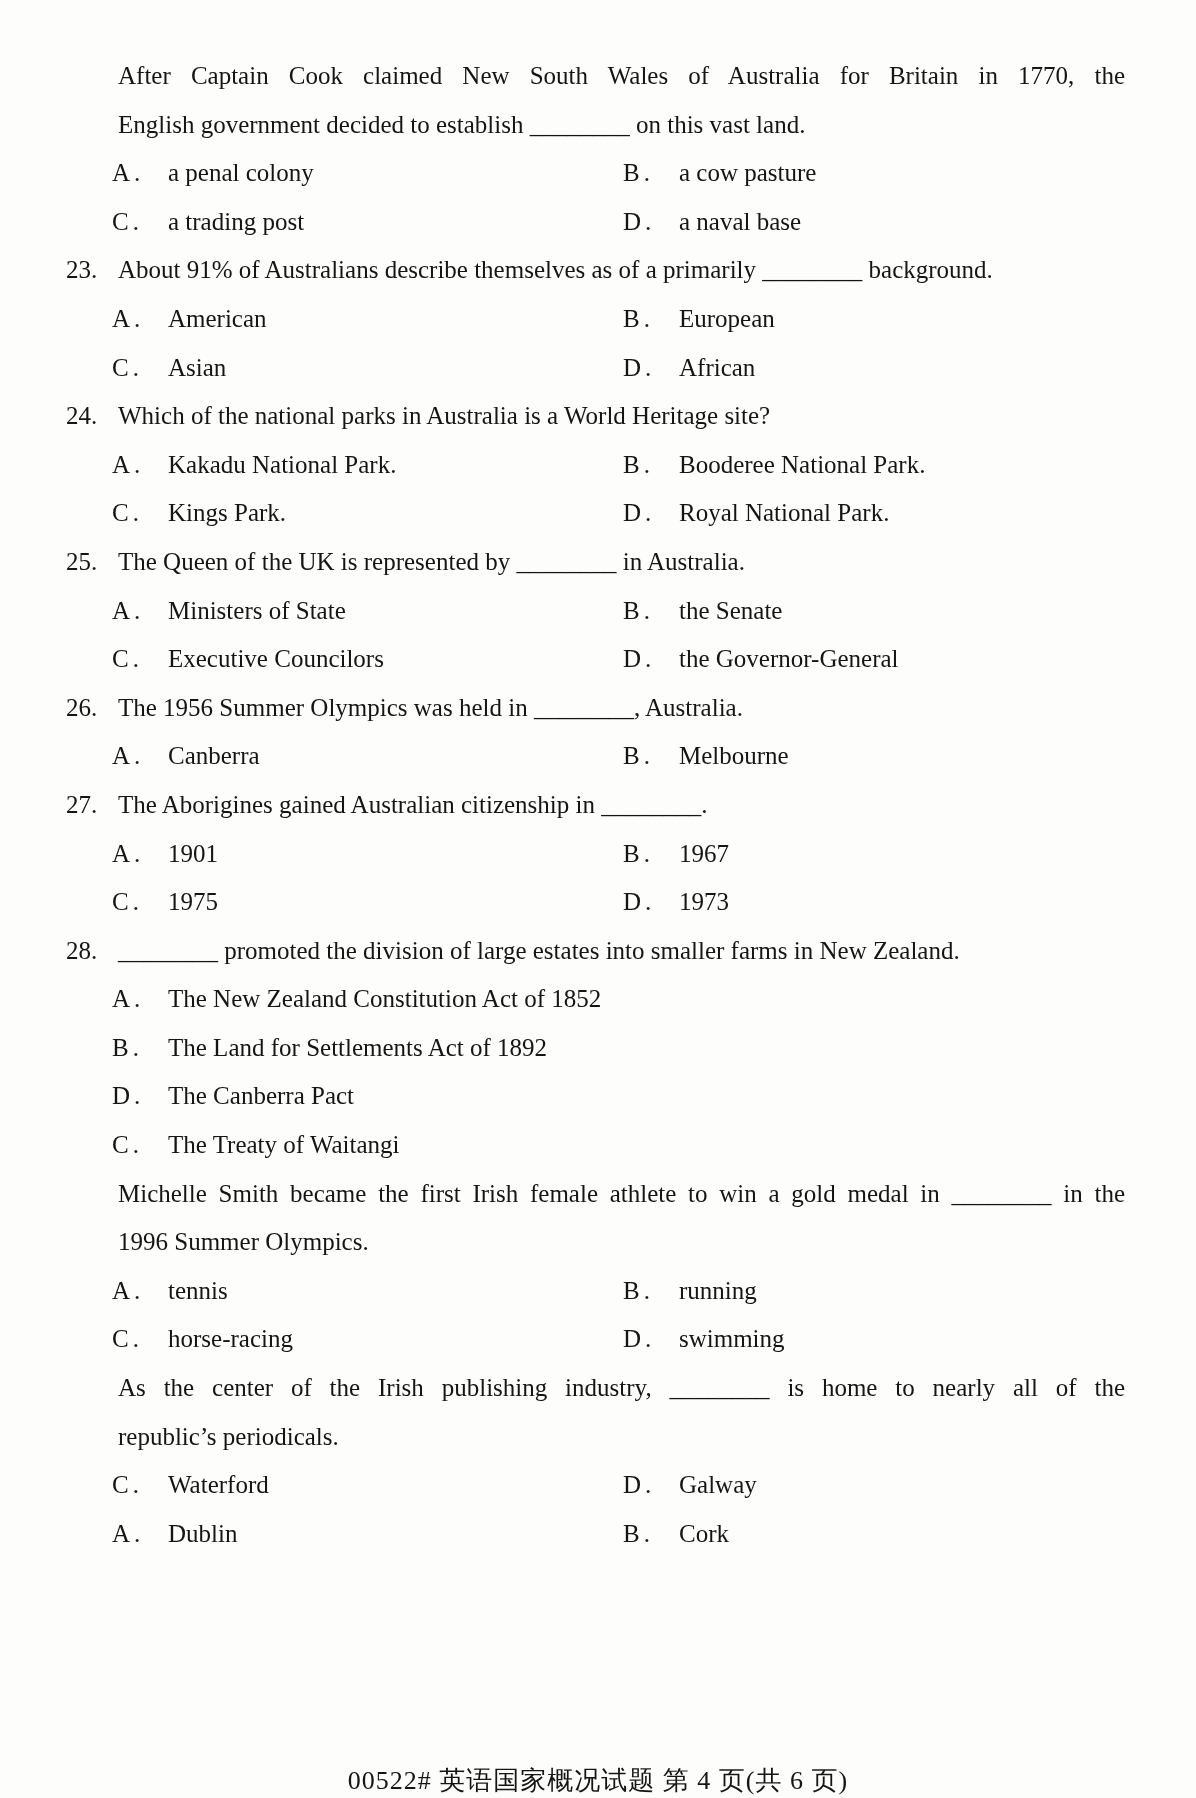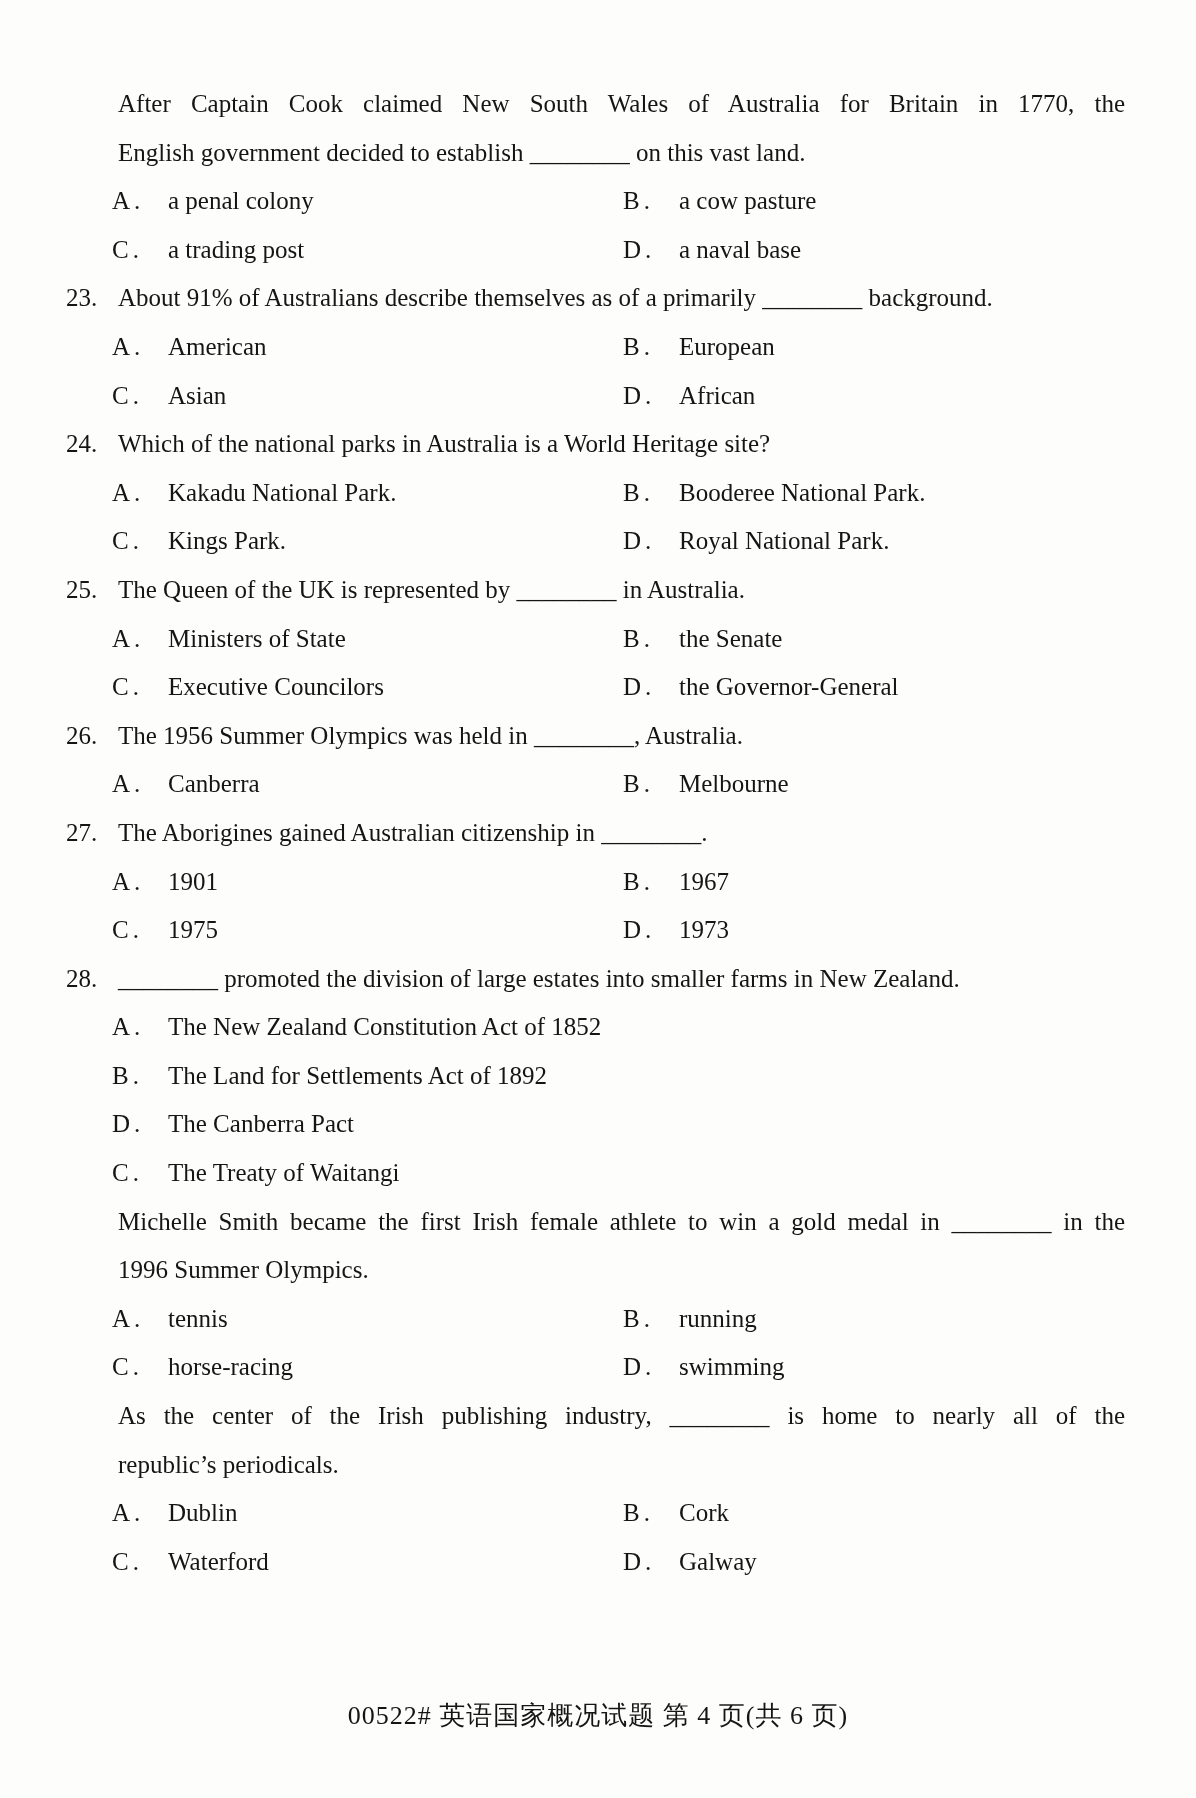--- a/index.html
+++ b/index.html
@@ -5,31 +5,31 @@
   html,body{margin:0;padding:0;background:#ffffff;}
   .page{
     position:relative;
     width:1196px;height:1798px;
     background:#fdfdfc;
     color:#151515;
     font-family:"Liberation Serif","DejaVu Serif",serif;
     font-size:25px;
     overflow:hidden;
   }
-  .content{padding-top:80px;}
+  .content{padding-top:52px;}
   .line{height:48.6px;line-height:48.6px;white-space:nowrap;}
   .qline{margin-left:118px;width:1007px;position:relative;}
   .qline .qnum{position:absolute;left:-52px;top:0;}
   .just{text-align:justify;text-align-last:justify;white-space:normal;overflow:hidden;}
   .optrow{margin-left:112px;}
   .optcell{display:inline-block;vertical-align:top;}
   .colA{width:511px;}
   .optlabel{display:inline-block;width:56px;letter-spacing:4px;}
   .footer{
-    position:absolute;top:1699px;left:0;width:100%;
+    position:absolute;top:1764px;left:0;width:100%;
     text-align:center;font-size:26px;line-height:34px;letter-spacing:1px;
   }
 </style>
 </head>
 <body>
 
 <div class="page">
   <div class="content">
 
     <section>
@@ -79,20 +79,20 @@
     <section>
       <div class="line qline just"><span class="qtext">Michelle Smith became the first Irish female athlete to win a gold medal in ________ in the</span></div>
       <div class="line qline"><span class="qtext">1996 Summer Olympics.</span></div>
       <div class="line optrow"><span class="optcell colA"><span class="optlabel">A.</span><span class="opttext">tennis</span></span><span class="optcell"><span class="optlabel">B.</span><span class="opttext">running</span></span></div>
       <div class="line optrow"><span class="optcell colA"><span class="optlabel">C.</span><span class="opttext">horse-racing</span></span><span class="optcell"><span class="optlabel">D.</span><span class="opttext">swimming</span></span></div>
     </section>
 
     <section>
       <div class="line qline just"><span class="qtext">As the center of the Irish publishing industry, ________ is home to nearly all of the</span></div>
       <div class="line qline"><span class="qtext">republic’s periodicals.</span></div>
+      <div class="line optrow"><span class="optcell colA"><span class="optlabel">C.</span><span class="opttext">Waterford</span></span><span class="optcell"><span class="optlabel">D.</span><span class="opttext">Galway</span></span></div>
       <div class="line optrow"><span class="optcell colA"><span class="optlabel">A.</span><span class="opttext">Dublin</span></span><span class="optcell"><span class="optlabel">B.</span><span class="opttext">Cork</span></span></div>
-      <div class="line optrow"><span class="optcell colA"><span class="optlabel">C.</span><span class="opttext">Waterford</span></span><span class="optcell"><span class="optlabel">D.</span><span class="opttext">Galway</span></span></div>
     </section>
 
   </div>
 
   <div class="footer">00522# 英语国家概况试题 第 4 页(共 6 页)</div>
 </div>
 
 </body></html>

